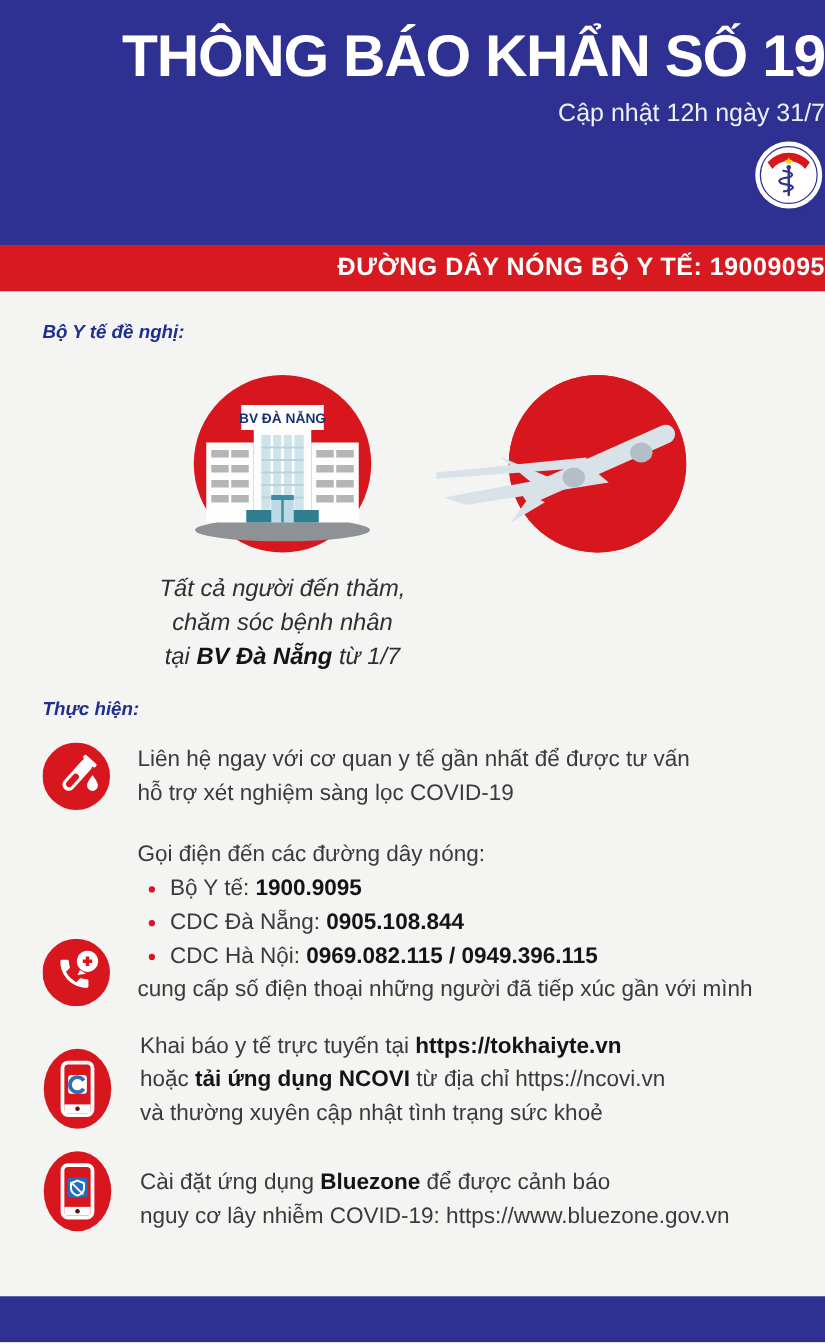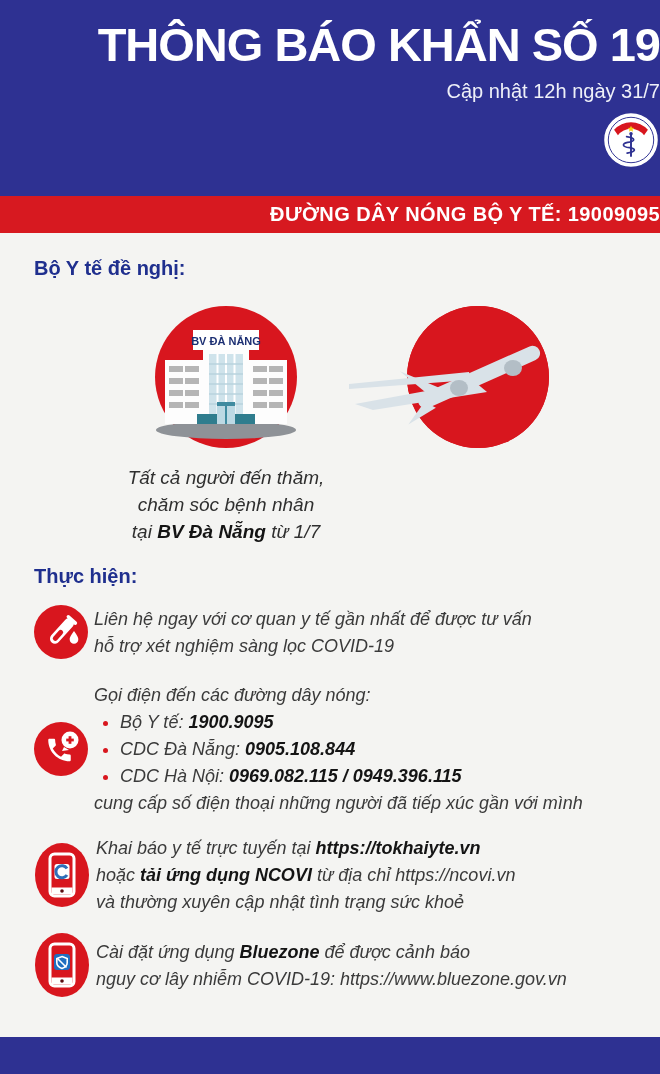--- a/index.html
+++ b/index.html
@@ -16,37 +16,37 @@
   .hdr h1{color:#fff;font-size:47px;font-weight:700;letter-spacing:-1px;line-height:1.08;}
   .hdr .sub{color:#eef0f8;font-size:20px;margin-top:9px;}
   .hdr .logo{margin-top:8px;display:inline-block;line-height:0;}
 
   
   .banner{background:var(--banner-red);height:37px;flex:0 0 auto;display:flex;align-items:center;justify-content:flex-end;}
   .banner span{color:#fff;font-weight:700;font-size:20px;letter-spacing:.4px;}
 
   
   main{flex:1 1 auto;overflow:hidden;}
-  h2.sec{color:var(--head-blue);font-weight:700;font-size:20px;margin:24px 0 0 34px;}
+  h2.sec{color:var(--head-blue);font-style:italic;font-weight:700;font-size:15px;margin:24px 0 0 34px;}
   h2.sec.second{margin-top:20px;}
 
   .two-col{display:flex;margin-left:100px;}
   .col{width:252px;display:flex;flex-direction:column;align-items:center;}
   .circles{margin-top:26px;}
   .big-circle{width:142px;height:142px;border-radius:50%;background:var(--red);position:relative;}
   .big-circle svg{position:absolute;overflow:visible;}
   .hospital-svg{left:-4px;top:-4px;}
   .plane-wrap{width:142px;height:142px;position:relative;}
   .plane-wrap svg{position:absolute;left:-60px;top:0;overflow:visible;}
 
   .captions{margin-top:16px;font-style:italic;}
   .caption{font-size:19px;line-height:27px;text-align:center;color:#2f2f2f;}
   .caption .b, .line .b{font-weight:700;color:var(--ink-bold);}
 
-  .action{display:flex;align-items:center;margin:16px 16px 0 34px;gap:6px;font-style:italic;}
+  .action{display:flex;align-items:flex-end;margin:16px 16px 0 34px;gap:22px;}
   .action.tight{margin-top:20px;}
   .icon-box{flex:0 0 auto;line-height:0;}
   .action-text{font-size:18px;line-height:27px;padding-top:2px;}
   .action-text .line{white-space:nowrap;}
   ul.bullets{list-style:disc;margin:0;padding-left:26px;}
   ul.bullets li::marker{color:var(--red);}
 
   footer{background:var(--blue);height:37px;flex:0 0 auto;}
 </style>
 </head>

